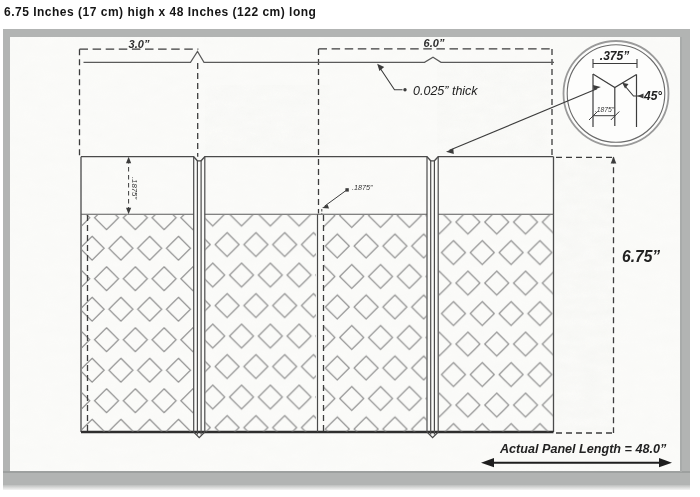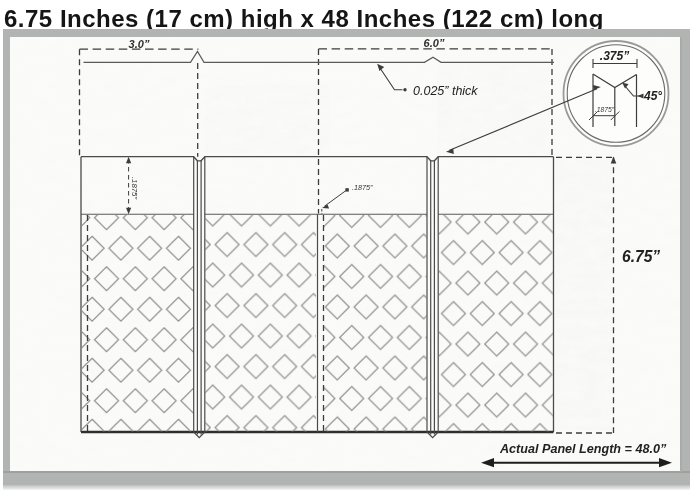--- a/index.html
+++ b/index.html
@@ -2,21 +2,21 @@
 <html><head>
 <meta charset="utf-8">
 <style>
   html,body{margin:0;padding:0;background:#ffffff;width:700px;height:497px;overflow:hidden;}
   body{position:relative;font-family:"Liberation Sans",sans-serif;}
   .abs{position:absolute;}
 </style>
 </head>
 <body>
 
-<div class="abs" style="left:4px;top:5px;font-size:24px;font-weight:bold;color:#151515;letter-spacing:0.5px;">6.75 Inches (17 cm) high x 48 Inches (122 cm) long</div>
+<div class="abs" style="left:4px;top:5px;font-size:12px;font-weight:bold;color:#151515;letter-spacing:0.5px;">6.75 Inches (17 cm) high x 48 Inches (122 cm) long</div>
 
 <div class="abs" style="left:3px;top:29px;width:686.5px;height:456px;background:#b2b4b3;"></div>
 
 <svg class="abs" style="left:10px;top:37px;" width="671" height="435" viewBox="10 37 671 435" xmlns="http://www.w3.org/2000/svg">
   <defs>
     <filter id="scan" x="0" y="0" width="100%" height="100%">
       <feTurbulence type="fractalNoise" baseFrequency="0.055 0.11" numOctaves="2" seed="11"></feTurbulence>
       <feColorMatrix type="matrix" values="0 0 0 0 0.86  0 0 0 0 0.87  0 0 0 0 0.84  0.55 0 0 0 0"></feColorMatrix>
     </filter>
     <pattern id="lat" width="28.8" height="61" patternUnits="userSpaceOnUse">

